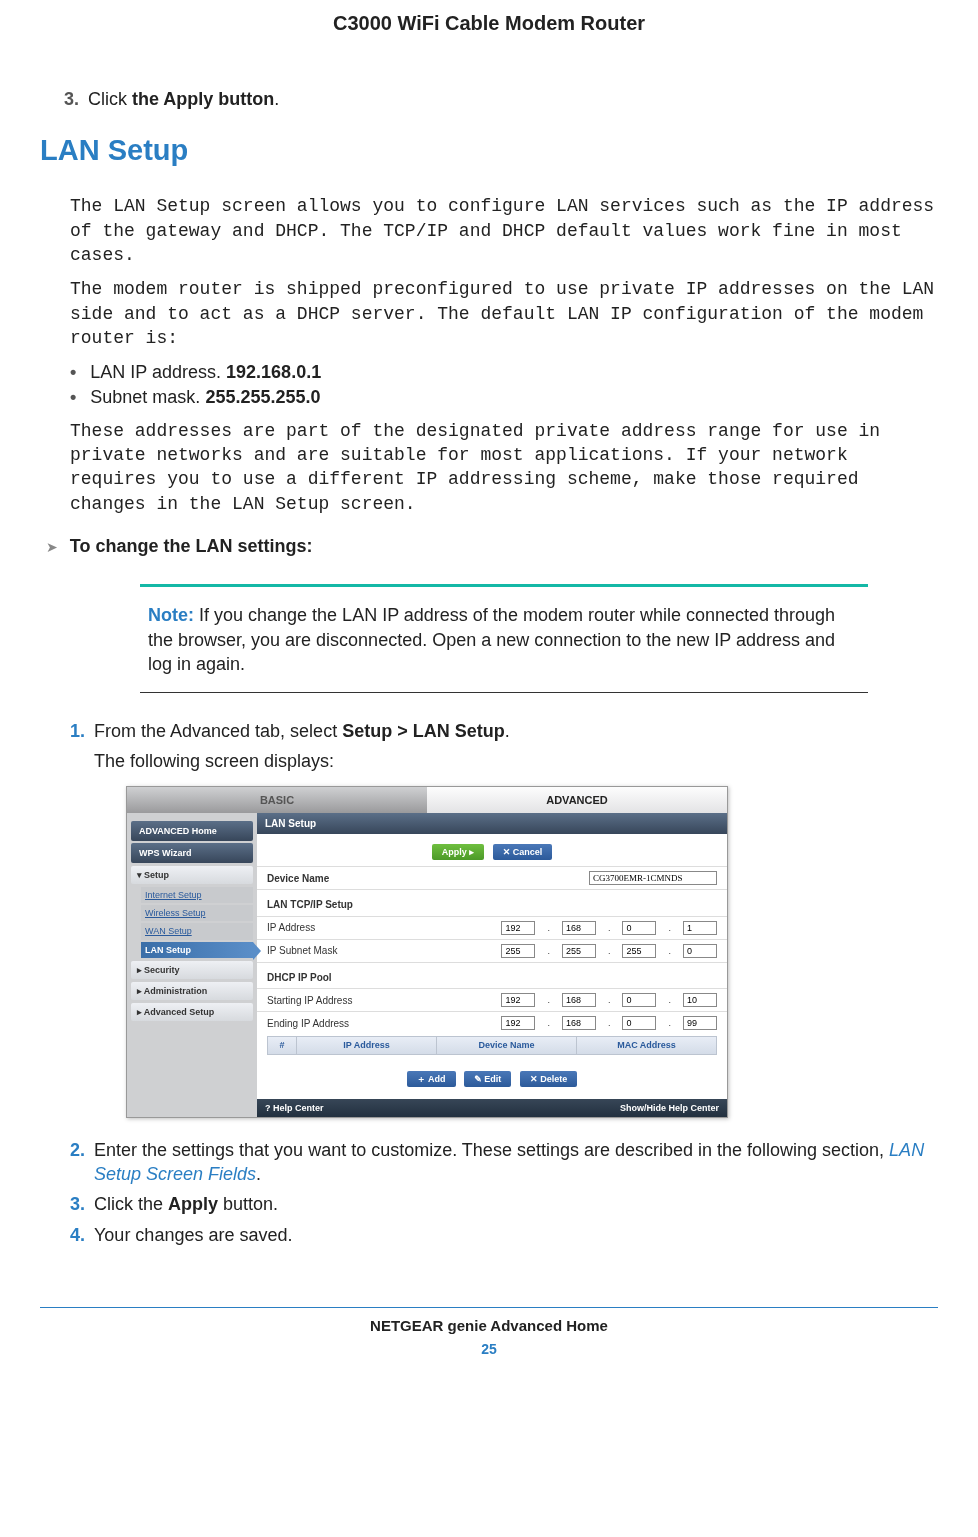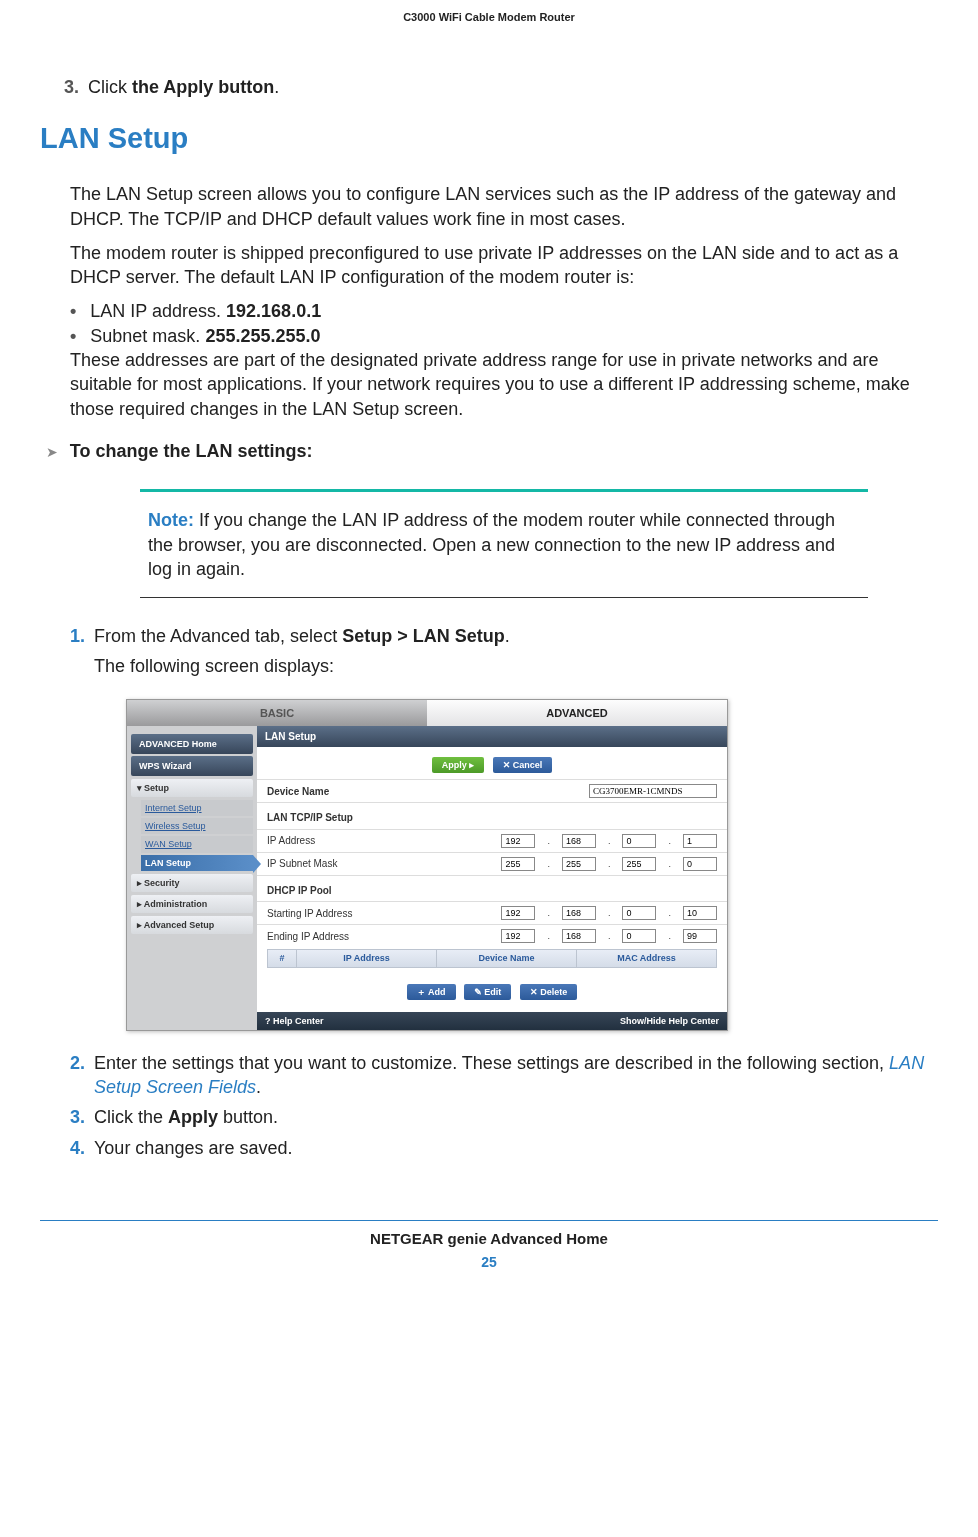--- a/index.html
+++ b/index.html
@@ -5,43 +5,43 @@
   body {
     font-family: Arial, Helvetica, sans-serif;
     font-size: 18px;
     color: #222;
     max-width: 978px;
     margin: 0 auto;
     padding: 10px 40px 30px 40px;
     box-sizing: border-box;
     line-height: 1.35;
   }
-  .header-title { text-align: center; font-weight: bold; font-size: 11px; margin-bottom: 50px; }
+  .header-title { text-align: center; font-weight: bold; font-size: 20px; margin-bottom: 50px; }
   .step-num { color: #555; font-weight: bold; margin-right: 4px; }
   .step-line { margin: 8px 0 20px 24px; }
   .section-heading { color: #2a7ec3; font-size: 29px; font-weight: bold; margin: 12px 0 24px 0; }
-  .body-p { margin: 0 0 10px 30px; }
+  .body-p { margin: 10px 0 10px 30px; font-family: Liberation Mono, monospace; }
   .bullet-row { display:flex; gap:14px; margin-left:30px; }
   .bullet-dot { color:#555; font-weight:bold; }
   .task-row { display:flex; gap:12px; margin: 18px 0 12px 6px; }
   .chevron { color:#888; font-size:14px; margin-top:4px; }
   .note-box { border-top:3px solid #14b8a6; border-bottom:1px solid #333; margin:26px 70px 26px 100px; padding:16px 8px; }
   .note-label { color:#2a7ec3; font-weight:bold; display:inline-block; }
   .note-text { display:inline; }
   .ol { margin-left:30px; }
   .ol .num { color:#2a7ec3; font-weight:bold; display:inline-block; width:24px; }
   .ol .row { display:flex; margin:6px 0; }
   .ol .row .txt { flex:1; }
   .link { color:#2a7ec3; font-style:italic; }
   .footer-rule { border-top:1px solid #2a7ec3; margin-top:60px; padding-top:8px; text-align:center; font-weight:bold; font-size:15px;}
   .page-num { text-align:center; color:#2a7ec3; font-weight:bold; font-size:14px; margin-top:4px;}
 
   
   .shot {
-    width: 600px; margin: 20px 0 20px 56px;
+    width: 600px; margin: 12px 0 20px 56px;
     border:1px solid #999;
     background:#e8e9eb;
     font-size:10px;
     color:#333;
     box-shadow:1px 1px 4px rgba(0,0,0,.25);
   }
   .shot .tabbar { display:flex; height:26px; background:linear-gradient(#dadbdd,#bcbcbe); }
   .shot .tab { flex:1; text-align:center; line-height:26px; font-weight:bold; font-size:11px;}
   .shot .tab.basic { background:linear-gradient(#cfd0d2,#9a9a9c); color:#555;}
   .shot .tab.adv { background:linear-gradient(#fdfdfd,#e3e3e5); color:#222;}

